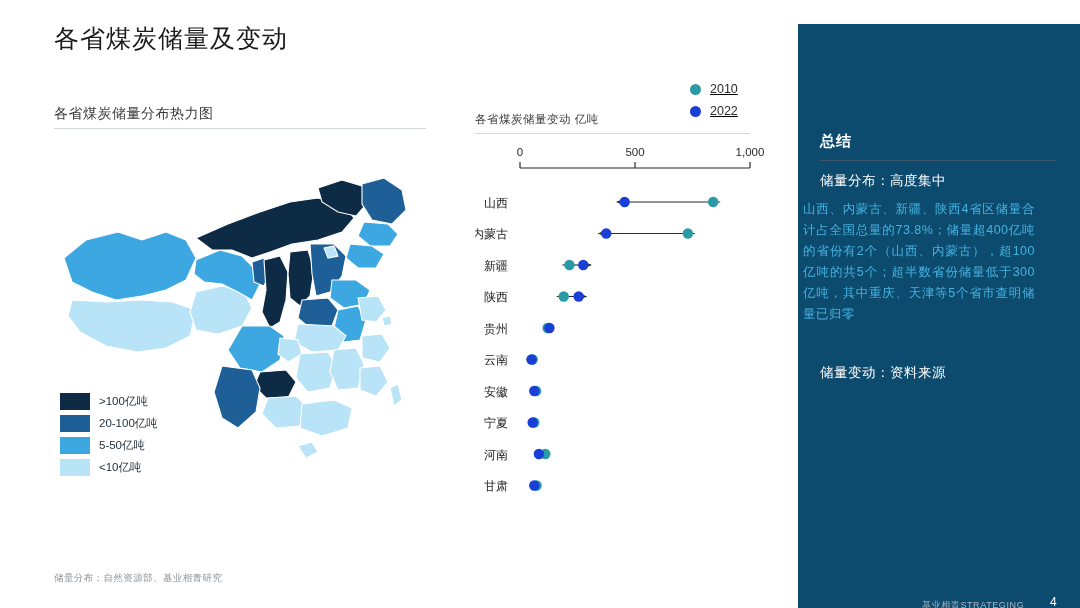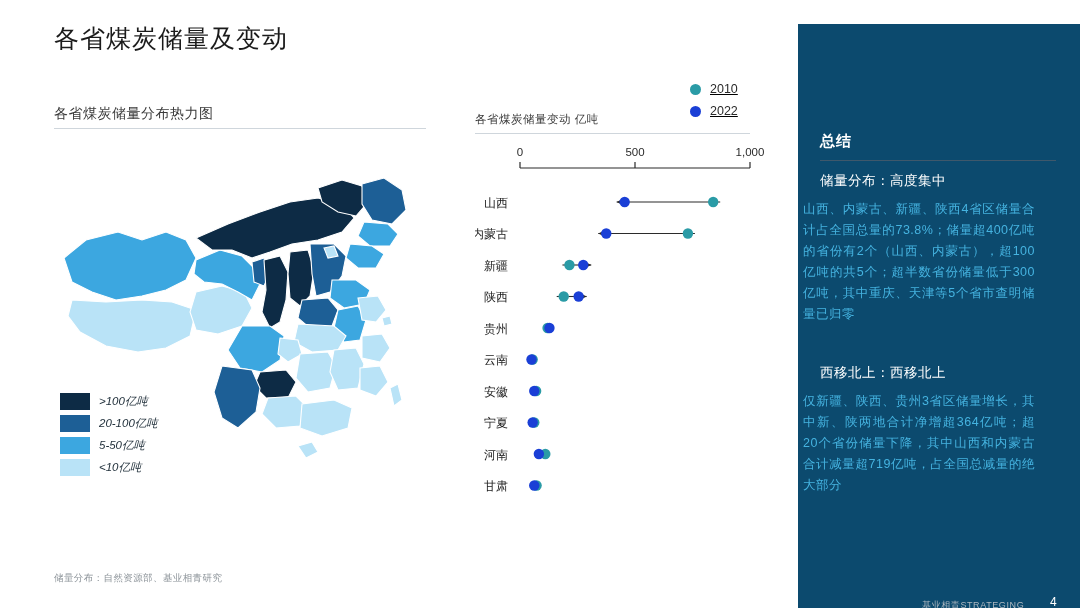--- a/index.html
+++ b/index.html
@@ -28,21 +28,21 @@
   }
   .map-rule{position:absolute;left:54px;top:128px;width:372px;height:1px;background:#cfd6dc;}
 
   .map-area{position:absolute;left:46px;top:140px;width:390px;height:380px;}
   .map-area svg{display:block;}
 
   
   .legend{position:absolute;left:60px;top:390px;}
   .legend-row{display:flex;align-items:center;height:22px;}
   .legend-sw{width:30px;height:17px;margin-right:9px;}
-  .legend-label{font-size:11.5px;color:#23323d;font-style:italic;}
+  .legend-label{font-size:11.5px;color:#23323d;}
 
   .source{
     position:absolute;left:54px;top:572px;
     font-size:9.5px;color:#8c9399;letter-spacing:.4px;
   }
 
   
   .chart-caption{
     position:absolute;left:475px;top:112px;
     font-size:11.5px;color:#3a3a3a;letter-spacing:.5px;
@@ -268,20 +268,19 @@
 
   </div>
 
   <div class="right-panel">
     <div class="rp-title">总结</div>
     <div class="rp-rule"></div>
 
     <div class="rp-h rp-h1">储量分布：高度集中</div>
     <div class="rp-b rp-b1">山西、内蒙古、新疆、陕西4省区储量合计占全国总量的73.8%；储量超400亿吨的省份有2个（山西、内蒙古），超100亿吨的共5个；超半数省份储量低于300亿吨，其中重庆、天津等5个省市查明储量已归零</div>
 
-    <div class="rp-h rp-h2">西移北上：西移北上</div>
-    <div class="rp-b rp-b2">仅新疆、陕西、贵州3省区储量增长，其中新、陕两地合计净增超364亿吨；超20个省份储量下降，其中山西和内蒙古合计减量超719亿吨，占全国总减量的绝大部分</div>
+    <div class="rp-h rp-h2">储量变动：资料来源</div>
 
     <div class="rp-brand">基业相青STRATEGING</div>
     <div class="rp-page">4</div>
   </div>
 
 </div>
 
 </body></html>

